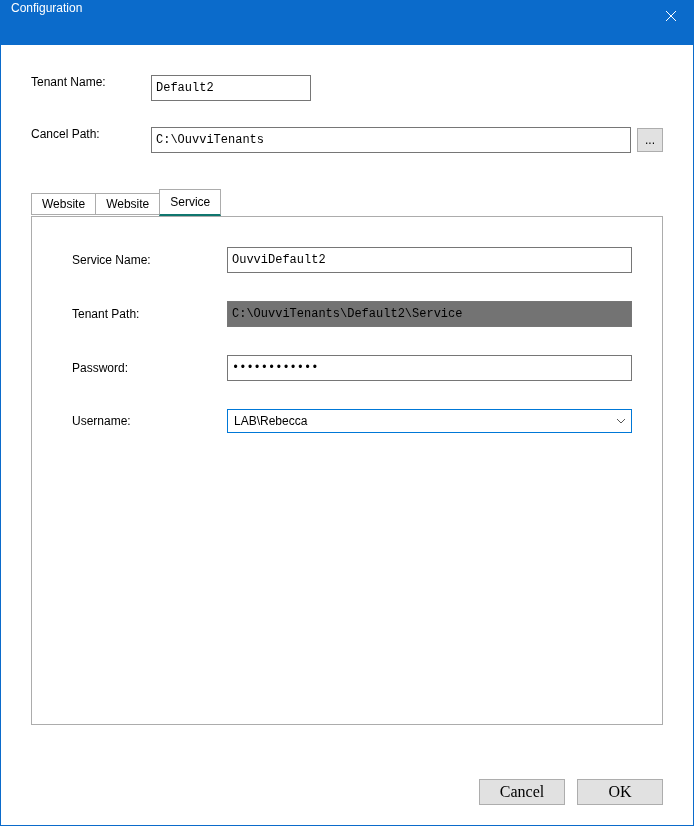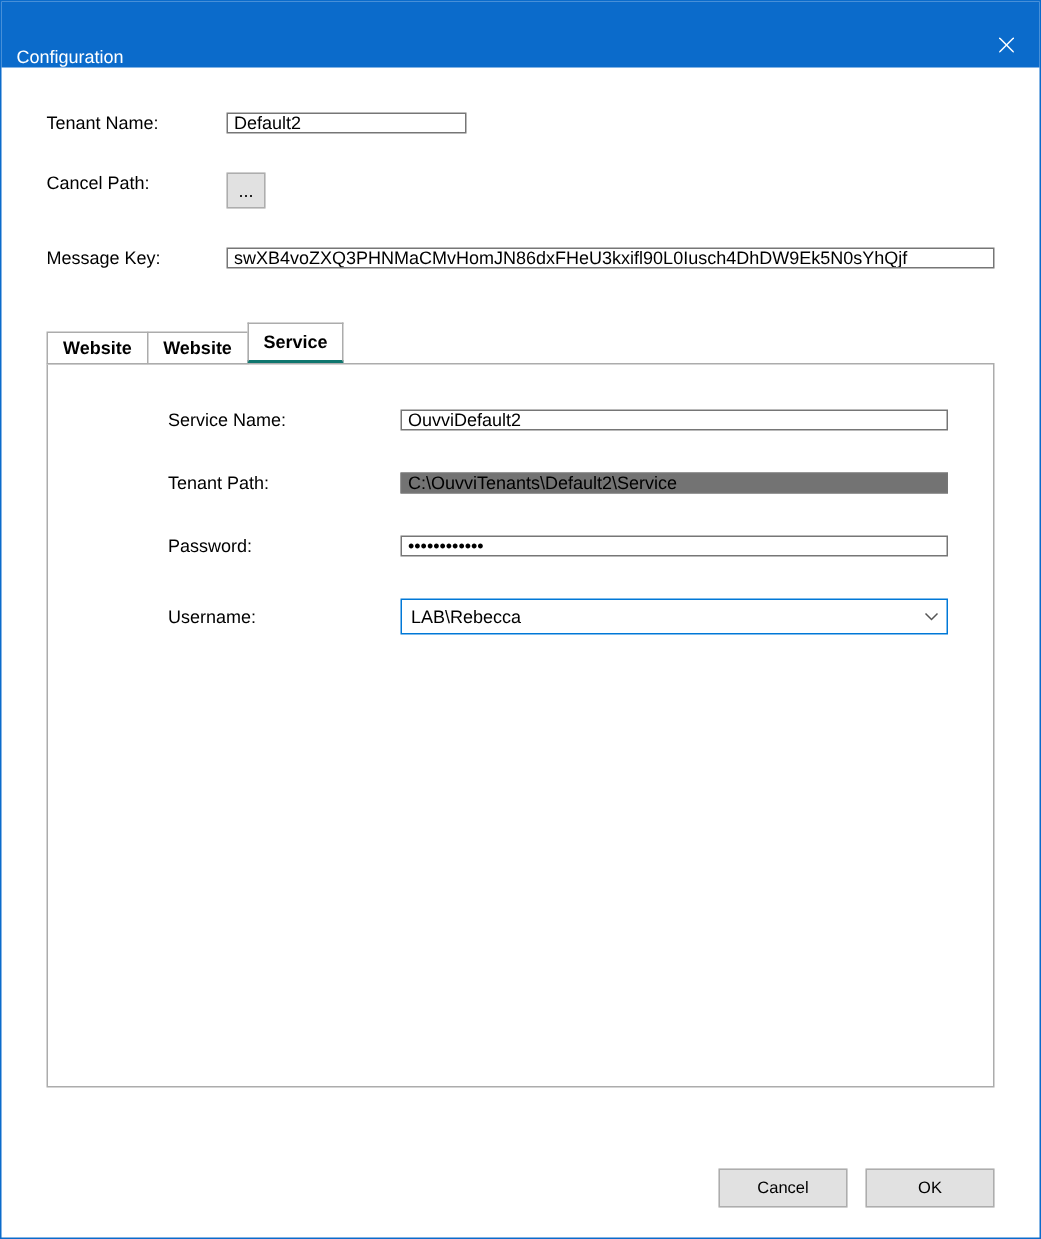--- a/index.html
+++ b/index.html
@@ -6,48 +6,48 @@
   html, body { margin: 0; padding: 0; font-family: "Segoe UI", Tahoma, sans-serif; font-size: 12px; color: #000; }
   .window {
     width: 694px; height: 826px;
     border: 1px solid #0b6bcb;
     background: #fff;
     display: flex; flex-direction: column;
     box-shadow: 0 0 8px rgba(0,0,0,0.2);
   }
   .titlebar {
     height: 44px; background: #0b6bcb; color: #fff;
-    display: flex; align-items: flex-end; justify-content: space-between;
+    display: flex; align-items: flex-start; justify-content: space-between;
     padding: 0 0 0 10px;
   }
   .titlebar .title { font-size: 12px; }
   .titlebar .close {
     width: 45px; height: 30px; display: flex; align-items: center; justify-content: center;
     cursor: pointer;
   }
   .content { flex: 1; padding: 30px 30px 10px 30px; display: flex; flex-direction: column; }
   .form-row { display: flex; align-items: flex-start; margin-bottom: 26px; }
   .form-row label.lbl { width: 120px; flex-shrink: 0; }
   .form-row .controls { flex: 1; display: flex; align-items: center; gap: 6px; }
   input.txt {
-    height: 14px; border: 1px solid #767676; padding: 1px 4px;
-    font-family: Liberation Sans, sans-serif; font-size: 12px; background: #fff;
+    height: 26px; border: 1px solid #767676; padding: 1px 4px;
+    font-family: Liberation Mono, monospace; font-size: 12px; background: #fff;
   }
   input.txt[readonly] { background: #737373; }
   .short { width: 160px; }
   .full { flex: 1; }
   .browse-btn {
     width: 26px; height: 24px; border: 1px solid #adadad; background: #e1e1e1;
     display: flex; align-items: center; justify-content: center; cursor: pointer;
     font-size: 12px;
   }
 
   
   .tab-container { flex: 1; display: flex; flex-direction: column; margin-top: 10px; }
-  .tab-strip { display: flex; align-items: flex-end; position: relative; z-index: 2; font-weight: bold; }
+  .tab-strip { display: flex; align-items: center; position: relative; z-index: 2; }
   .tab {
     padding: 4px 10px 4px 10px;
     border: 1px solid #acacac;
     border-bottom: none;
     background: #fff;
     cursor: pointer;
     margin-right: -1px;
     position: relative;
     top: 1px;
     font-size: 12px;
@@ -61,40 +61,40 @@
     top:0;
   }
   .tab-panel {
     flex: 1;
     border: 1px solid #acacac;
     background: #fff;
     padding: 30px 30px 10px 40px;
     position: relative;
     z-index: 1;
   }
-  .panel-row { display: flex; align-items: center; margin-bottom: 28px; margin-left: 40px; }
+  .panel-row { display: flex; align-items: center; margin-bottom: 28px; }
   .panel-row label.plbl { width: 155px; flex-shrink: 0; }
   .combo-wrap { position: relative; flex: 1; }
   .combo {
     width: 100%; height: 24px; border: 1px solid #0078d7;
     padding: 0 22px 0 6px; font-family: inherit; font-size: 12px;
     appearance: none; -webkit-appearance: none; background: #fff;
   }
   .combo-chevron {
     position: absolute; right: 6px; top: 50%; transform: translateY(-50%);
     pointer-events: none; width: 10px; height: 10px;
   }
   .footer {
     padding: 12px 30px 20px 30px;
     display: flex; justify-content: flex-end; gap: 12px;
   }
   .btn {
     min-width: 86px; height: 26px;
     border: 1px solid #adadad; background: #e1e1e1;
-    font-family: Liberation Sans, sans-serif; font-size: 11px;
+    font-family: Liberation Serif, serif; font-size: 16px;
     cursor: pointer;
     margin-top: 32px;
   }
 </style>
 </head>
 <body>
 
 <div class="window">
 
   <div class="titlebar">
@@ -112,30 +112,25 @@
     <div class="form-row">
       <label class="lbl">Tenant Name:</label>
       <div class="controls">
         <input type="text" class="txt short" value="Default2" style="">
       </div>
     </div>
 
     <div class="form-row">
       <label class="lbl">Cancel Path:</label>
       <div class="controls">
+        <input type="text" class="txt full" value="C:\OuvviTenants" style="">
         <button class="browse-btn">...</button>
       </div>
     </div>
 
-    <div class="form-row">
-      <label class="lbl">Message Key:</label>
-      <div class="controls">
-        <input type="text" class="txt full" value="swXB4voZXQ3PHNMaCMvHomJN86dxFHeU3kxifl90L0Iusch4DhDW9Ek5N0sYhQjf" style="">
-      </div>
-    </div>
 
     <div class="tab-container">
       <div class="tab-strip">
         <div class="tab inactive">Website</div>
         <div class="tab inactive">Website</div>
         <div class="tab active">Service</div>
       </div>
 
       <div class="tab-panel">
 

